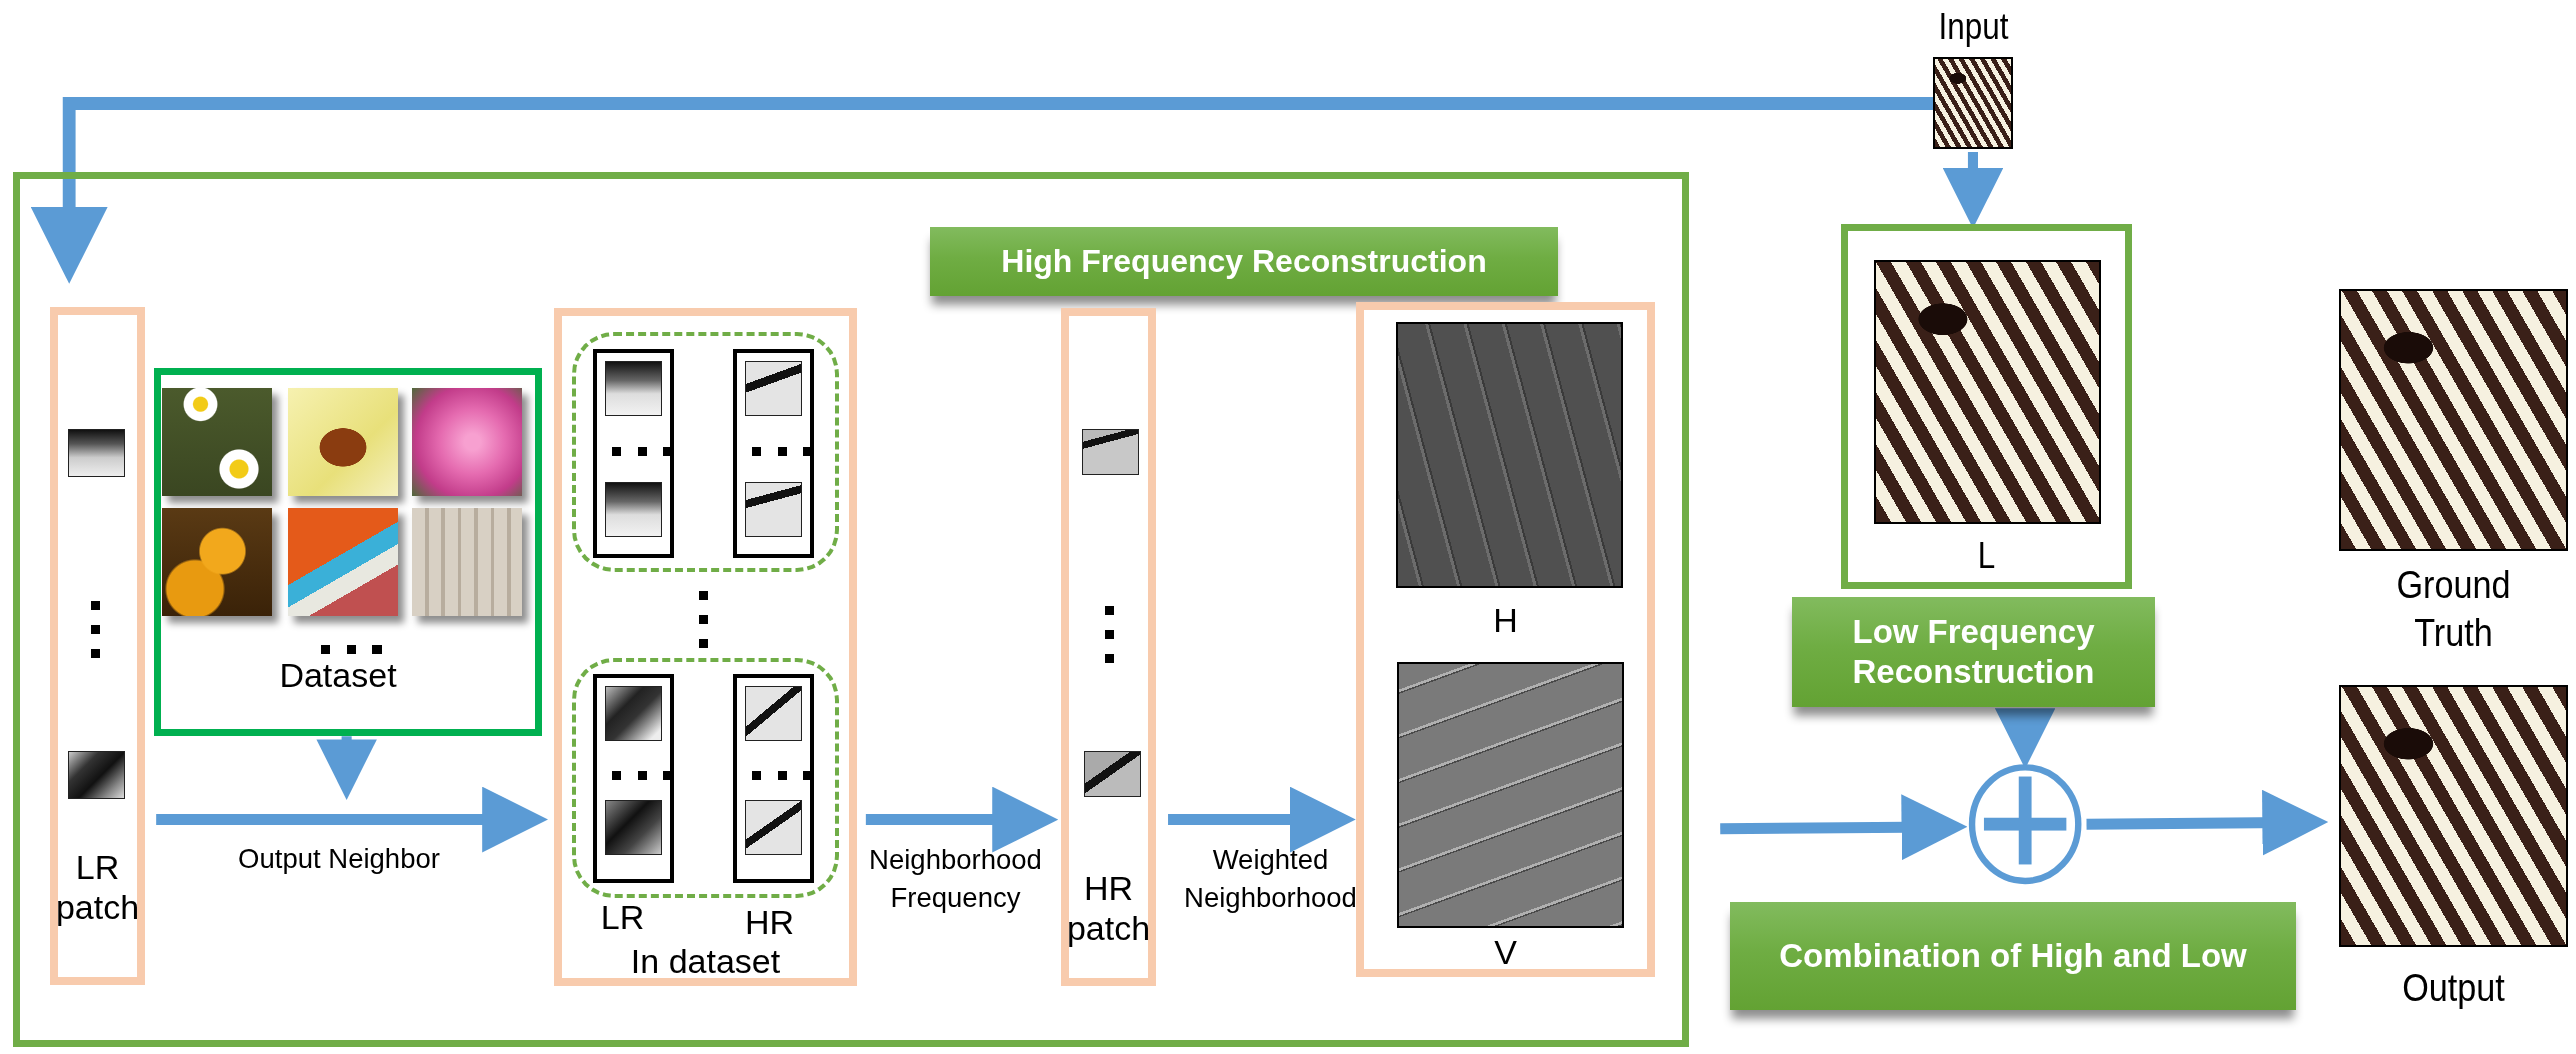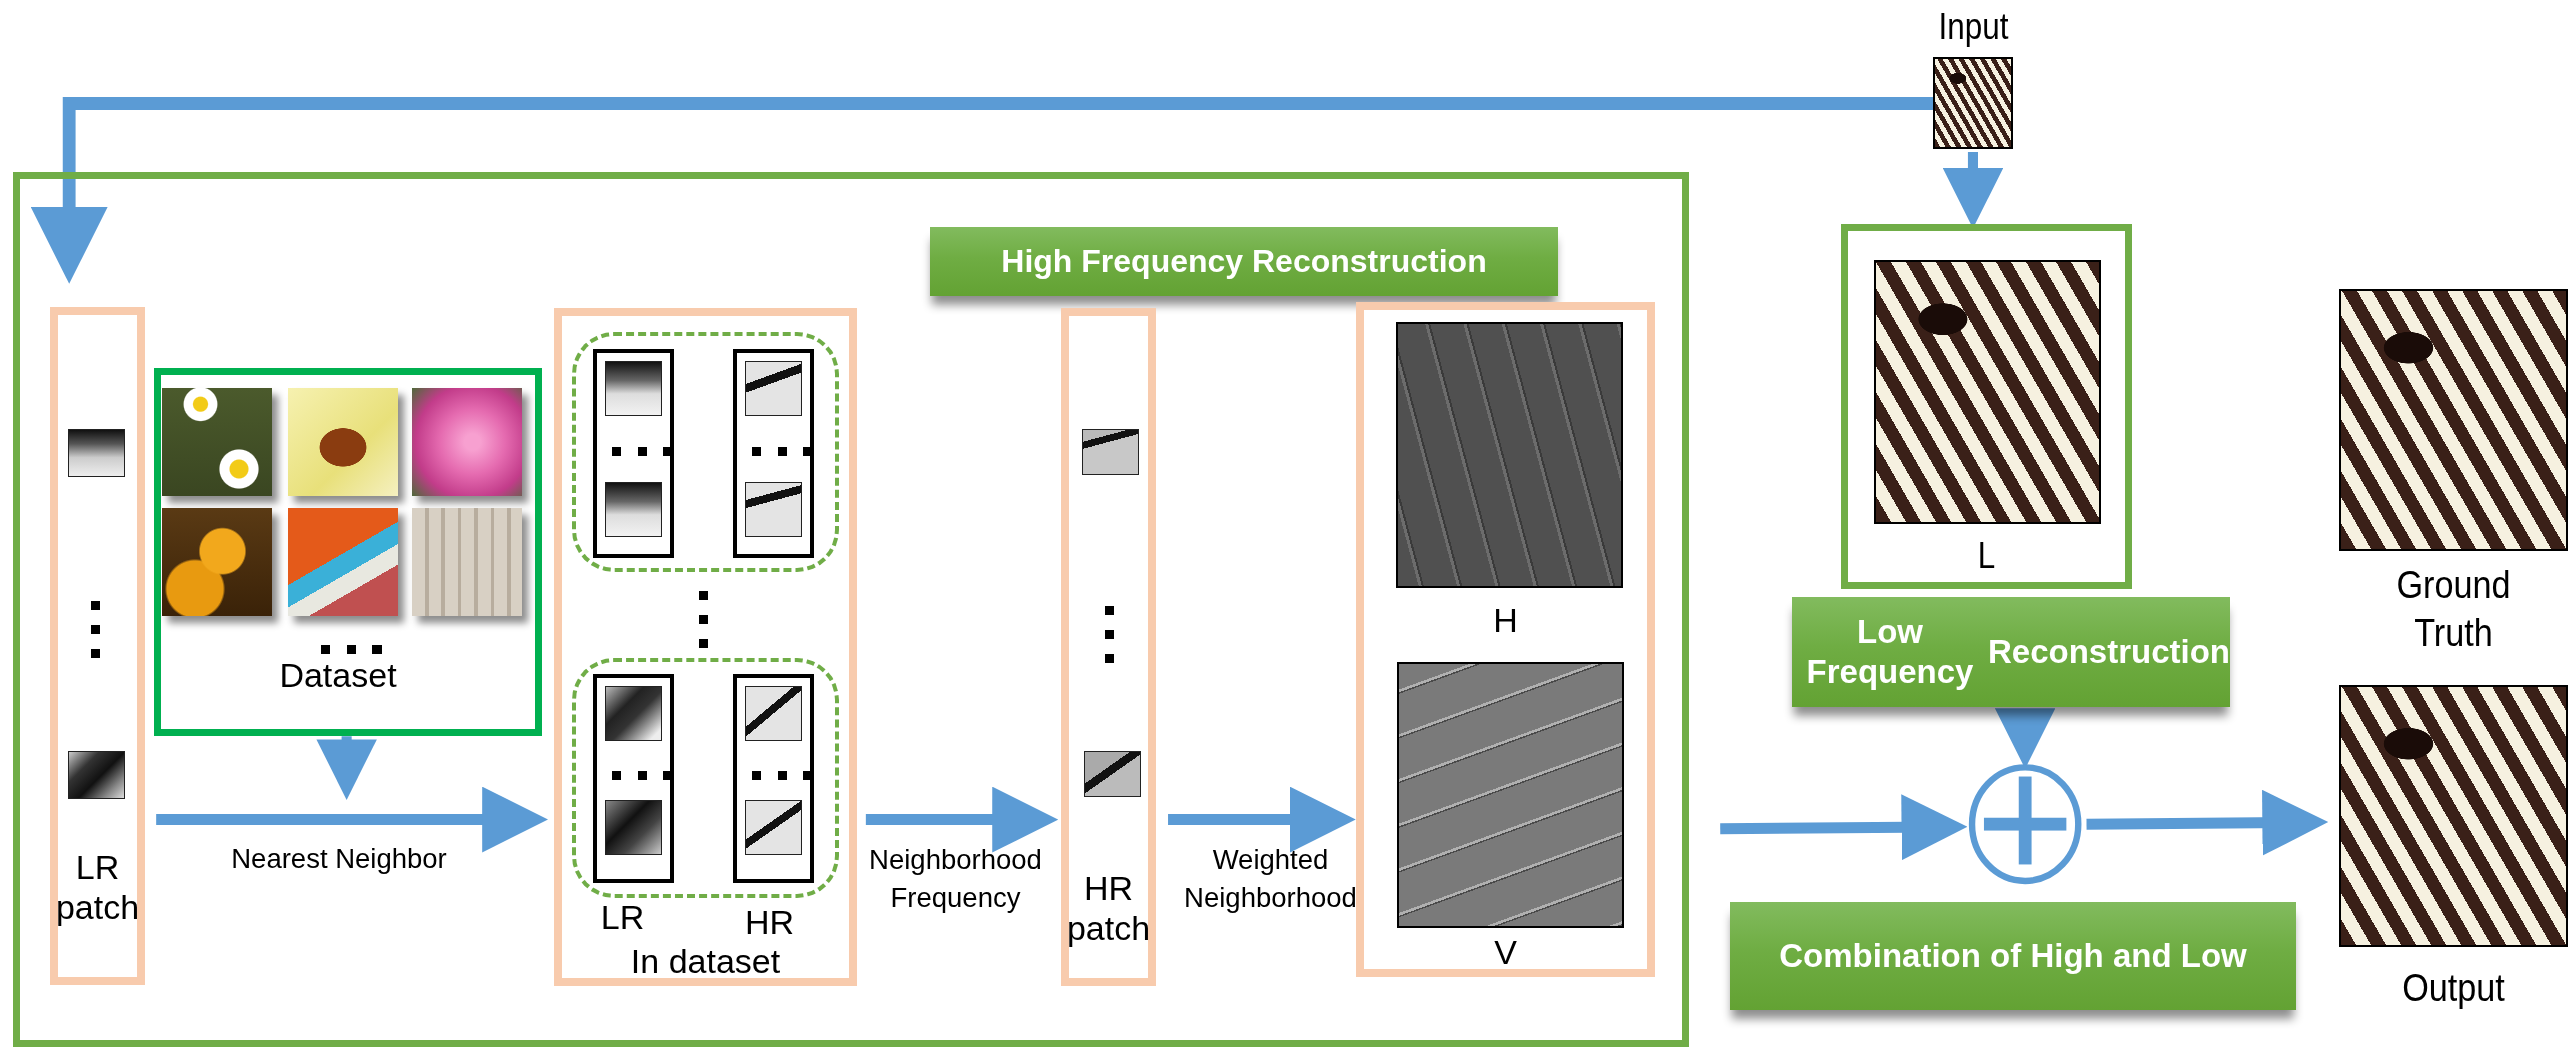--- a/index.html
+++ b/index.html
@@ -111,21 +111,21 @@
 <div class="photo" style="left:412px; top:508px; width:110px; height:108px;
             background: repeating-linear-gradient(90deg,#d8d0c4 0 13px,#b8ad9e 13px 16.5px),
                         #cfc5b5;"></div>
 <div class="dots-h" style="left:321px; top:645px;">
     <i></i>
     <i></i>
     <i></i>
   </div>
 <div class="label" style="left:154px; top:656px; width:368px; font-size:34px;">Dataset</div>
 
-<div class="label" style="left:165px; top:843px; width:348px; font-size:27.5px;">Nearest Neighbor</div>
+<div class="label" style="left:165px; top:843px; width:348px; font-size:27.5px;">Output Neighbor</div>
 
 <div class="peach" style="left:554px; top:308px; width:303px; height:678px;"></div>
 
 <div class="dash" style="left:572px; top:332px; width:267px; height:240px;"></div>
 <div class="frame" style="left:593px; top:349px; width:81px; height:209px;"></div>
 <div class="patch" style="left:605px; top:361px; width:57px; height:55px; background:linear-gradient(180deg,#111,#666 35%,#ddd 60%,#f2f2f2);"></div>
 <div class="dots-h" style="left:612px; top:447px;">
     <i></i>
     <i></i>
     <i></i>
@@ -196,21 +196,21 @@
 <div class="peach" style="left:1356px; top:302px; width:299px; height:675px;"></div>
 <div class="emboss h" style="left:1396px; top:322px; width:227px; height:266px;"></div>
 <div class="label" style="left:1356px; top:601px; width:299px; font-size:34px;">H</div>
 <div class="emboss v" style="left:1397px; top:662px; width:227px; height:266px;"></div>
 <div class="label" style="left:1356px; top:933px; width:299px; font-size:34px;">V</div>
 
 <div class="greenbox" style="left:1841px; top:224px; width:291px; height:365px;"></div>
 <div class="zebra" style="left:1874px; top:260px; width:227px; height:264px;"></div>
 <div class="label" style="left:1841px; top:535px; width:291px; font-size:37px; transform:scaleX(0.85);">L</div>
 
-<div class="banner" style="left:1792px; top:597px; width:438px; height:110px; font-size:33px; flex-direction:row;">
+<div class="banner" style="left:1792px; top:597px; width:363px; height:110px; font-size:33px; flex-direction:column;">
   <div>Low Frequency</div>
   <div>Reconstruction</div>
 </div>
 
 <div class="banner" style="left:1730px; top:902px; width:566px; height:108px; font-size:33px; flex-direction:row;">
   <div>Combination of High and Low</div>
 </div>
 
 <div class="zebra" style="left:2339px; top:289px; width:229px; height:262px;"></div>
 <div class="label" style="left:2339px; top:561px; width:229px; font-size:38px; line-height:48px; transform:scaleX(0.9);">

